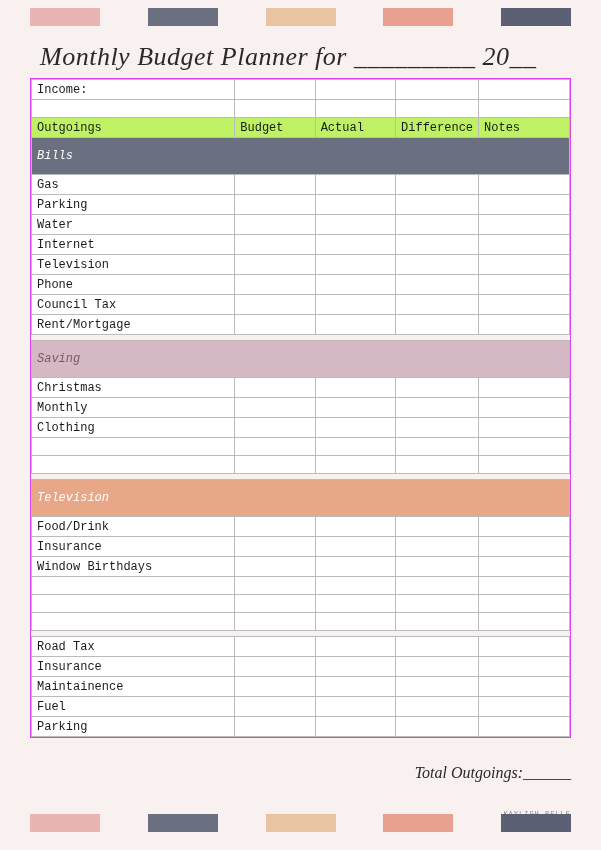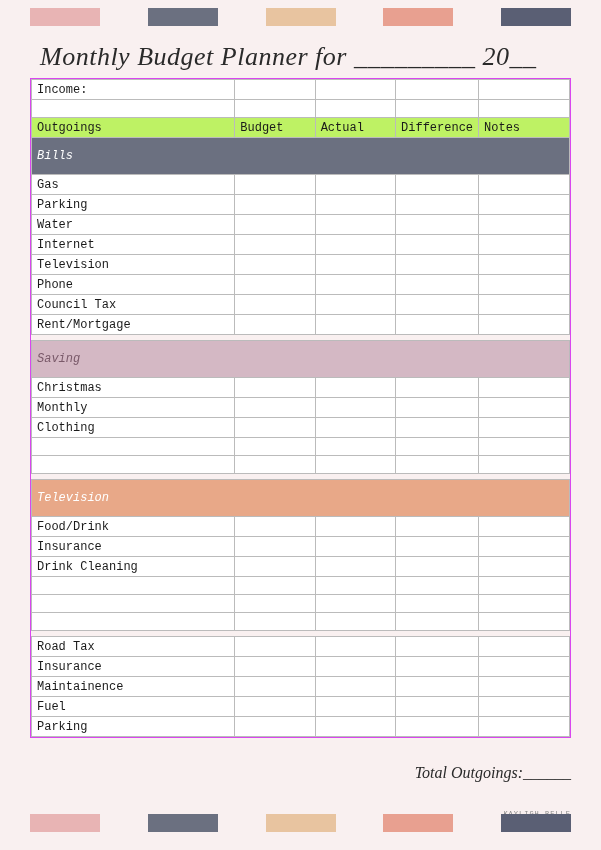--- a/index.html
+++ b/index.html
@@ -301,21 +301,21 @@
           <td></td>
     </tr>
     <tr class="data-row">
       <td>Insurance</td>
       <td></td>
           <td></td>
           <td></td>
           <td></td>
     </tr>
     <tr class="data-row">
-      <td>Drink Cleaning</td>
+      <td>Window Birthdays</td>
       <td></td>
           <td></td>
           <td></td>
           <td></td>
     </tr>
     <tr class="empty-row">
       <td></td>
           <td></td>
           <td></td>
           <td></td>

